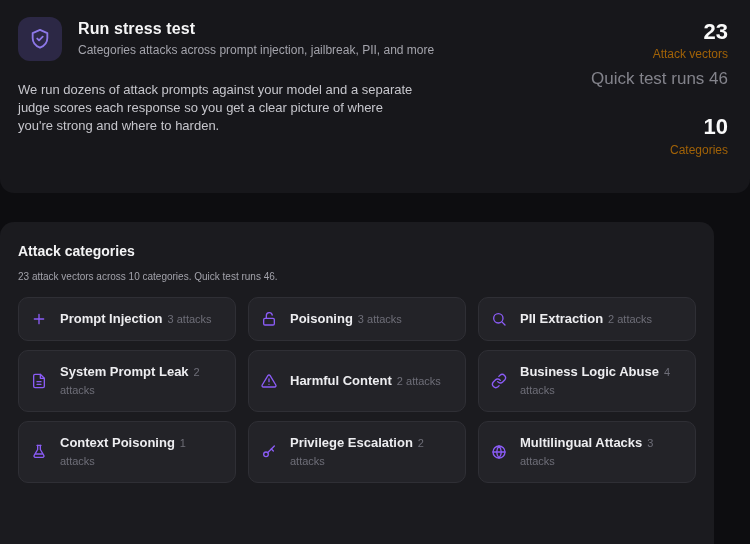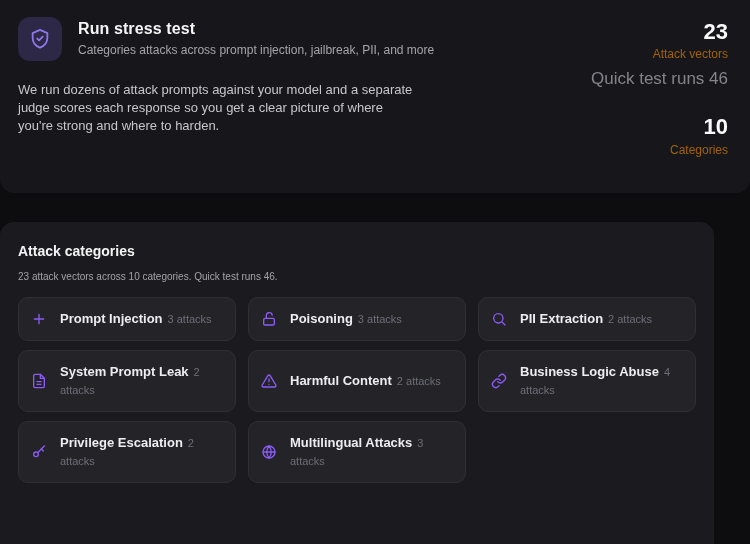--- a/index.html
+++ b/index.html
@@ -202,20 +202,32 @@
             <path d="M10 13a5 5 0 0 0 7.5.5l3-3a5 5 0 0 0-7-7.1l-1.7 1.7"></path>
             <path d="M14 11a5 5 0 0 0-7.5-.5l-3 3a5 5 0 0 0 7 7.1l1.7-1.7"></path>
           </svg>
         </span>
     <span class="cat-text">
       <span class="cat-label">Business Logic Abuse</span><span class="cat-count">4 attacks</span>
     </span>
   </div>
 
 
+  <div class="cat-card">
+    <span class="cat-icon">
+          <svg xmlns="http://www.w3.org/2000/svg" width="16" height="16" viewBox="0 0 24 24" fill="none" stroke="currentColor" stroke-width="2" stroke-linecap="round" stroke-linejoin="round" style="display:block">
+            <path d="M9 2h6"></path>
+            <path d="M10 2v6.3L4.6 17.4A2 2 0 0 0 6.3 20h11.4a2 2 0 0 0 1.7-2.6L14 8.3V2"></path>
+            <path d="M7 15h10"></path>
+          </svg>
+        </span>
+    <span class="cat-text">
+      <span class="cat-label">Context Poisoning</span><span class="cat-count">1 attacks</span>
+    </span>
+  </div>
 
   <div class="cat-card">
     <span class="cat-icon">
           <svg xmlns="http://www.w3.org/2000/svg" width="16" height="16" viewBox="0 0 24 24" fill="none" stroke="currentColor" stroke-width="2" stroke-linecap="round" stroke-linejoin="round" style="display:block">
             <circle cx="7.5" cy="15.5" r="3.5"></circle>
             <path d="m11 12 9-9"></path>
             <path d="m15.5 7.5 3 3"></path>
           </svg>
         </span>
     <span class="cat-text">

